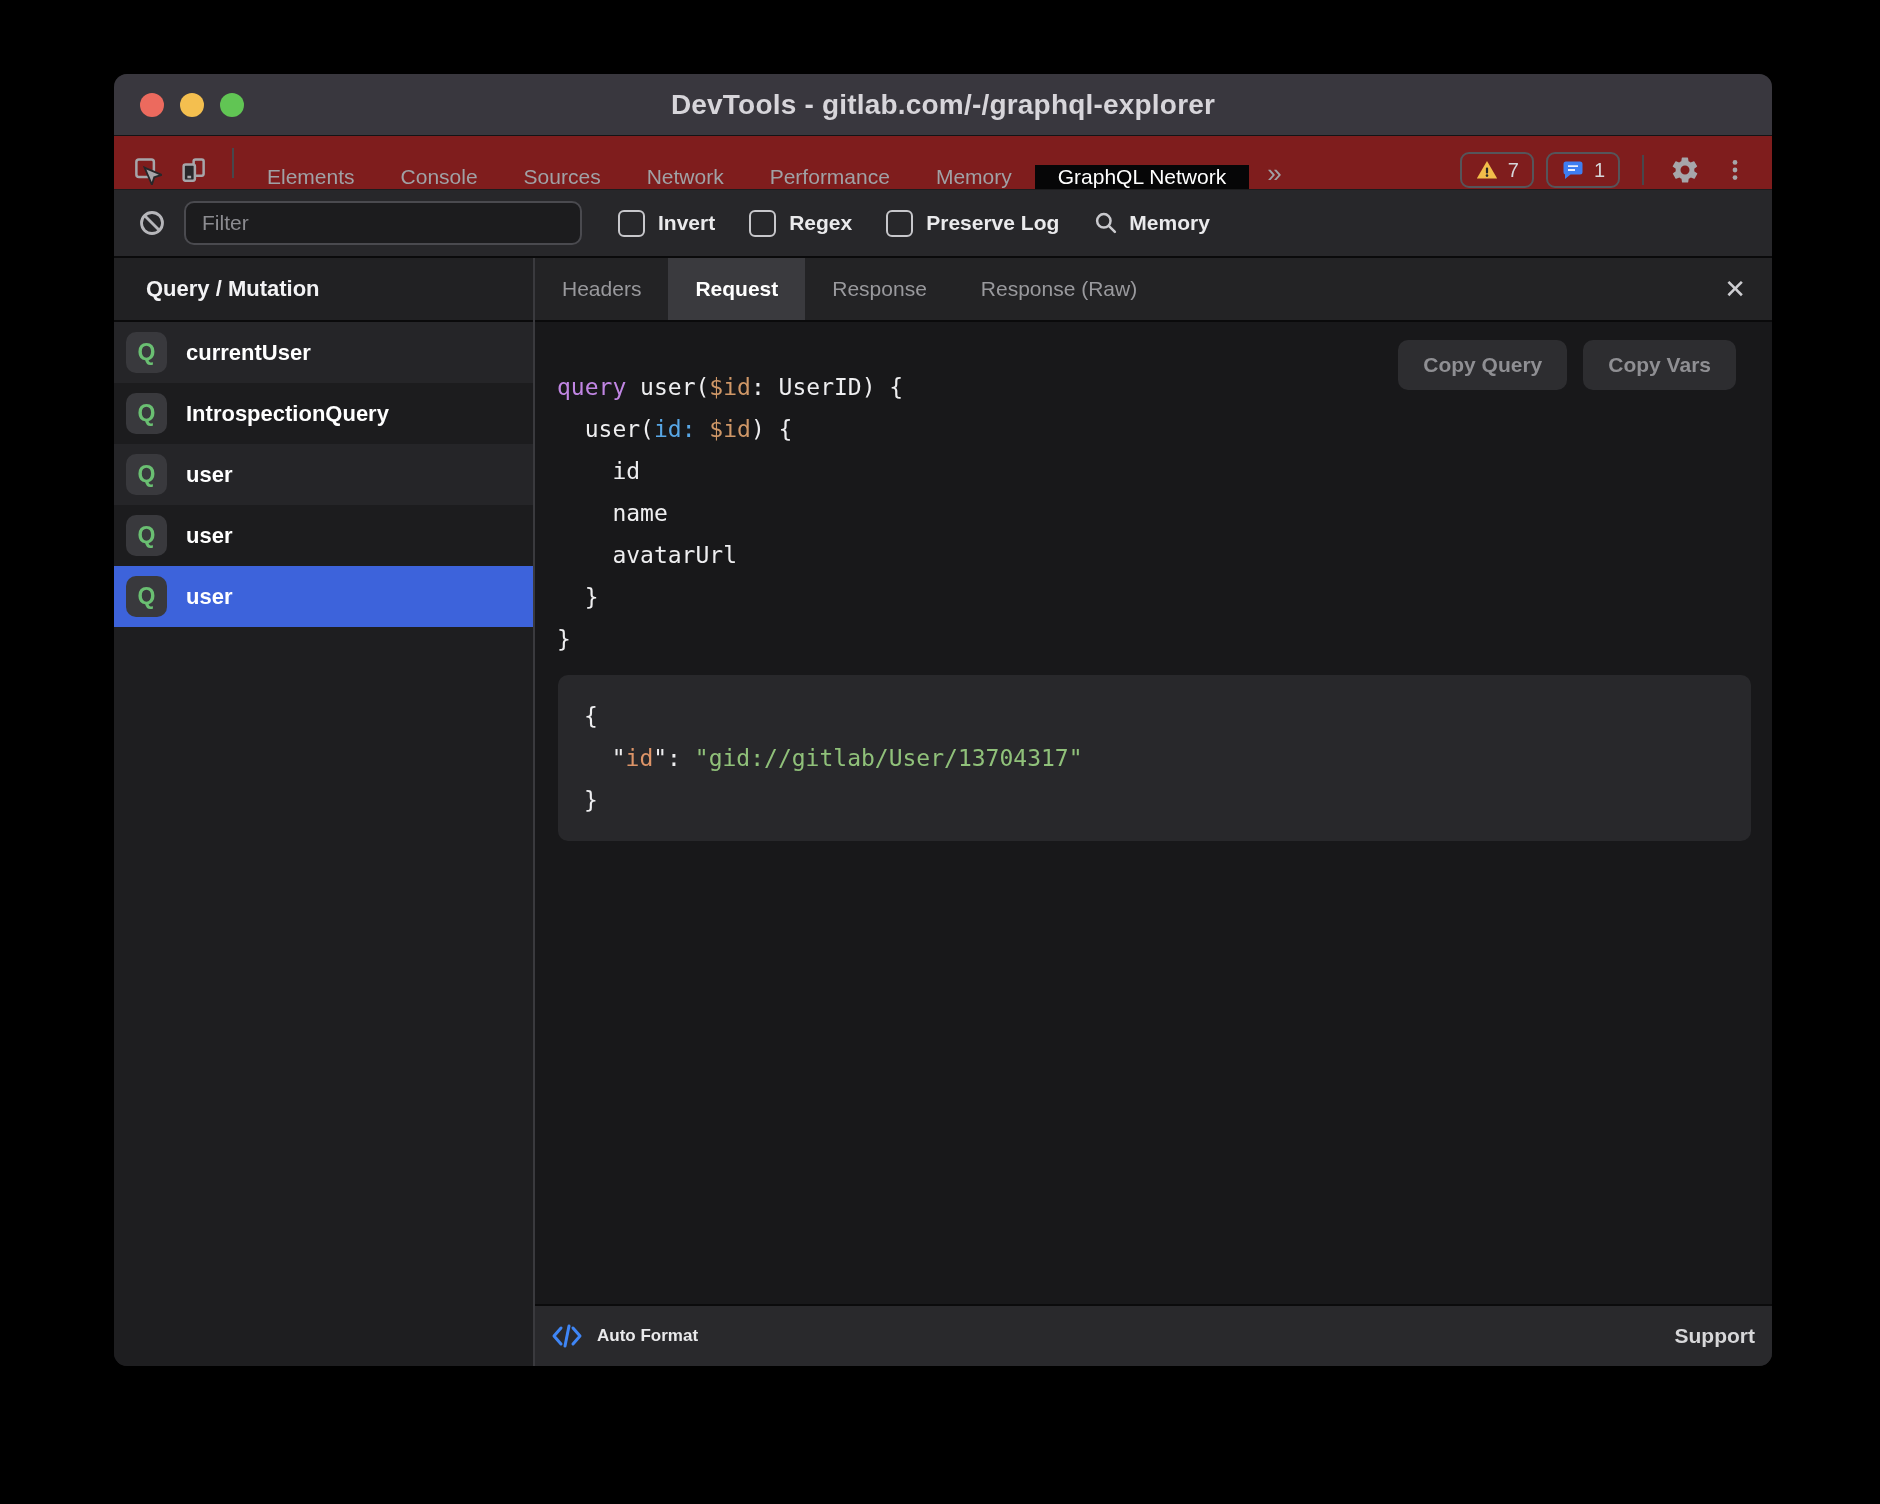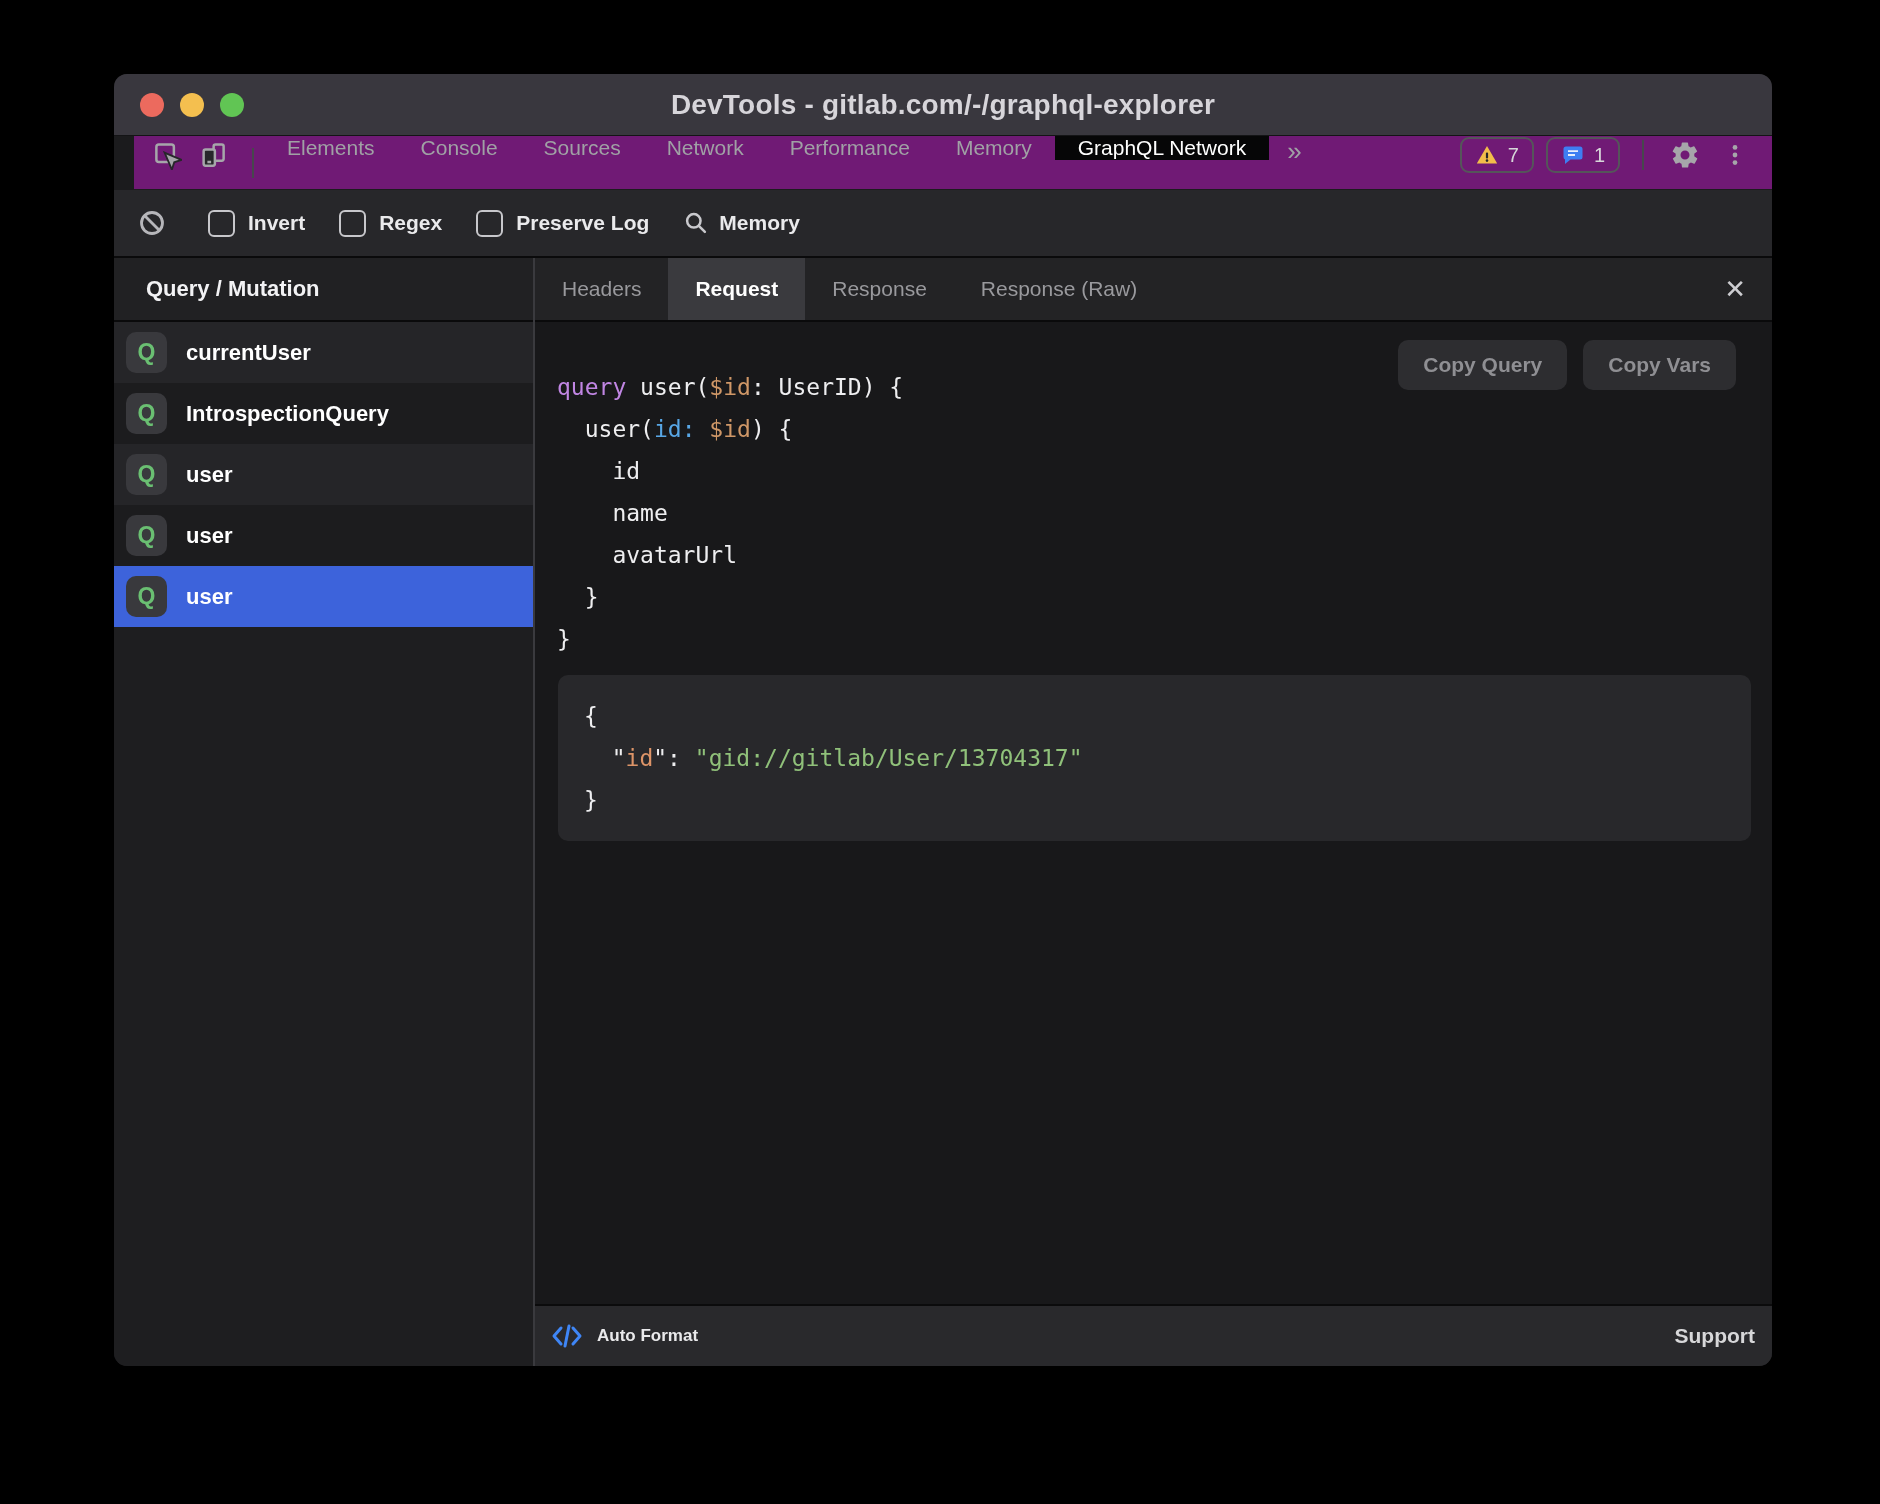--- a/index.html
+++ b/index.html
@@ -9,22 +9,22 @@
           background:#1b1b1d;overflow:hidden;display:flex;flex-direction:column;}
 
   
   .titlebar{height:61px;flex:none;background:#39373e;position:relative;display:flex;
             align-items:center;justify-content:center;border-bottom:1px solid #141416;}
   .traffic{position:absolute;left:26px;top:0;height:100%;display:flex;align-items:center;gap:16px;}
   .tlight{width:24px;height:24px;border-radius:50%;}
   .wtitle{color:#d7d5da;font-weight:bold;font-size:28px;letter-spacing:.2px;}
 
   
-  .maintabs{height:53px;flex:none;background:#701a75;display:flex;align-items:flex-start;
-            border-bottom:1px solid #1c1c1e;color:#a0a1a5;font-size:21px;margin-left:20px;}
+  .maintabs{height:53px;flex:none;background:#7f1d1d;display:flex;align-items:flex-end;
+            border-bottom:1px solid #1c1c1e;color:#a0a1a5;font-size:21px;}
   .tool-icons{display:flex;align-items:center;gap:8px;padding:0 10px 0 14px;}
   .iconbtn{display:flex;align-items:center;justify-content:center;width:38px;height:38px;border-radius:6px;}
   .vsep{width:2px;height:30px;background:#47474c;align-self:center;margin:0 10px;}
   .tabstrip{display:flex;align-items:stretch;}
   .mtab{display:flex;align-items:center;padding:0 23px;white-space:nowrap;}
   .mtab.selected{background:#060607;color:#ffffff;}
   .moretabs{display:flex;align-items:center;padding:0 18px;font-size:26px;color:#a0a1a5;}
   .mt-spacer{flex:1;}
   .statusgroup{display:flex;align-items:center;gap:12px;padding-right:18px;}
   .pill{display:flex;align-items:center;gap:9px;border:2px solid #55555a;border-radius:9px;
@@ -168,20 +168,21 @@
       </div>
     </div>
 
     <div class="filterrow">
       <div class="blockbtn">
         <svg width="28" height="28" viewBox="0 0 24 24">
           <circle cx="12" cy="12" r="9" fill="none" stroke="#b6b6ba" stroke-width="2.4"></circle>
           <line x1="5.8" y1="5.8" x2="18.2" y2="18.2" stroke="#b6b6ba" stroke-width="2.4"></line>
         </svg>
       </div>
+      <input class="filterinput" type="text" placeholder="Filter" style="">
       <div class="cbgroup">
           <div class="cbitem">
             <span class="cbbox"></span>
             <span class="cblabel">Invert</span>
           </div>
           <div class="cbitem">
             <span class="cbbox"></span>
             <span class="cblabel">Regex</span>
           </div>
           <div class="cbitem">

